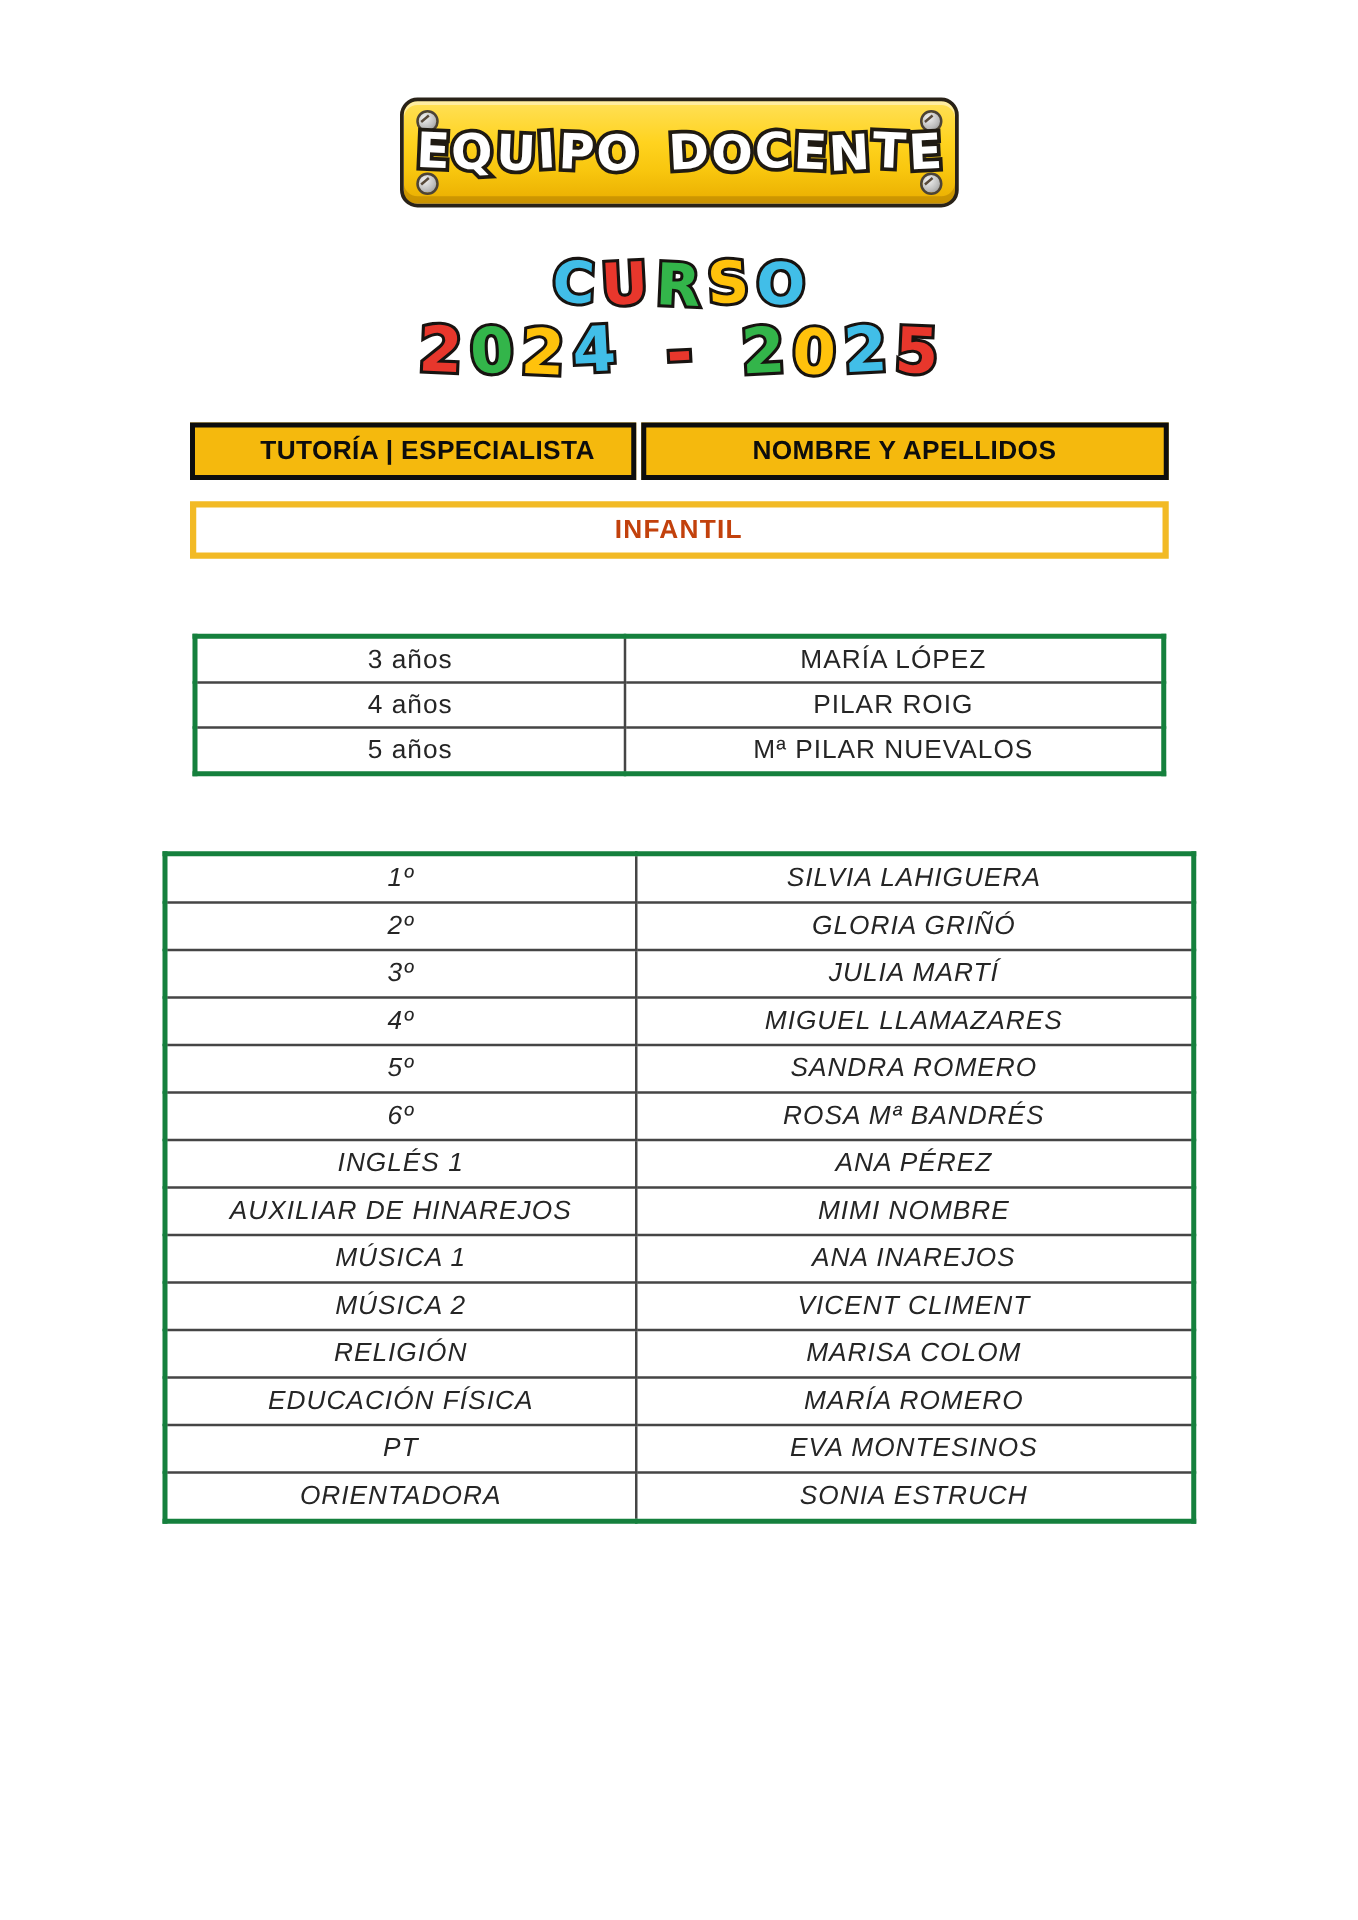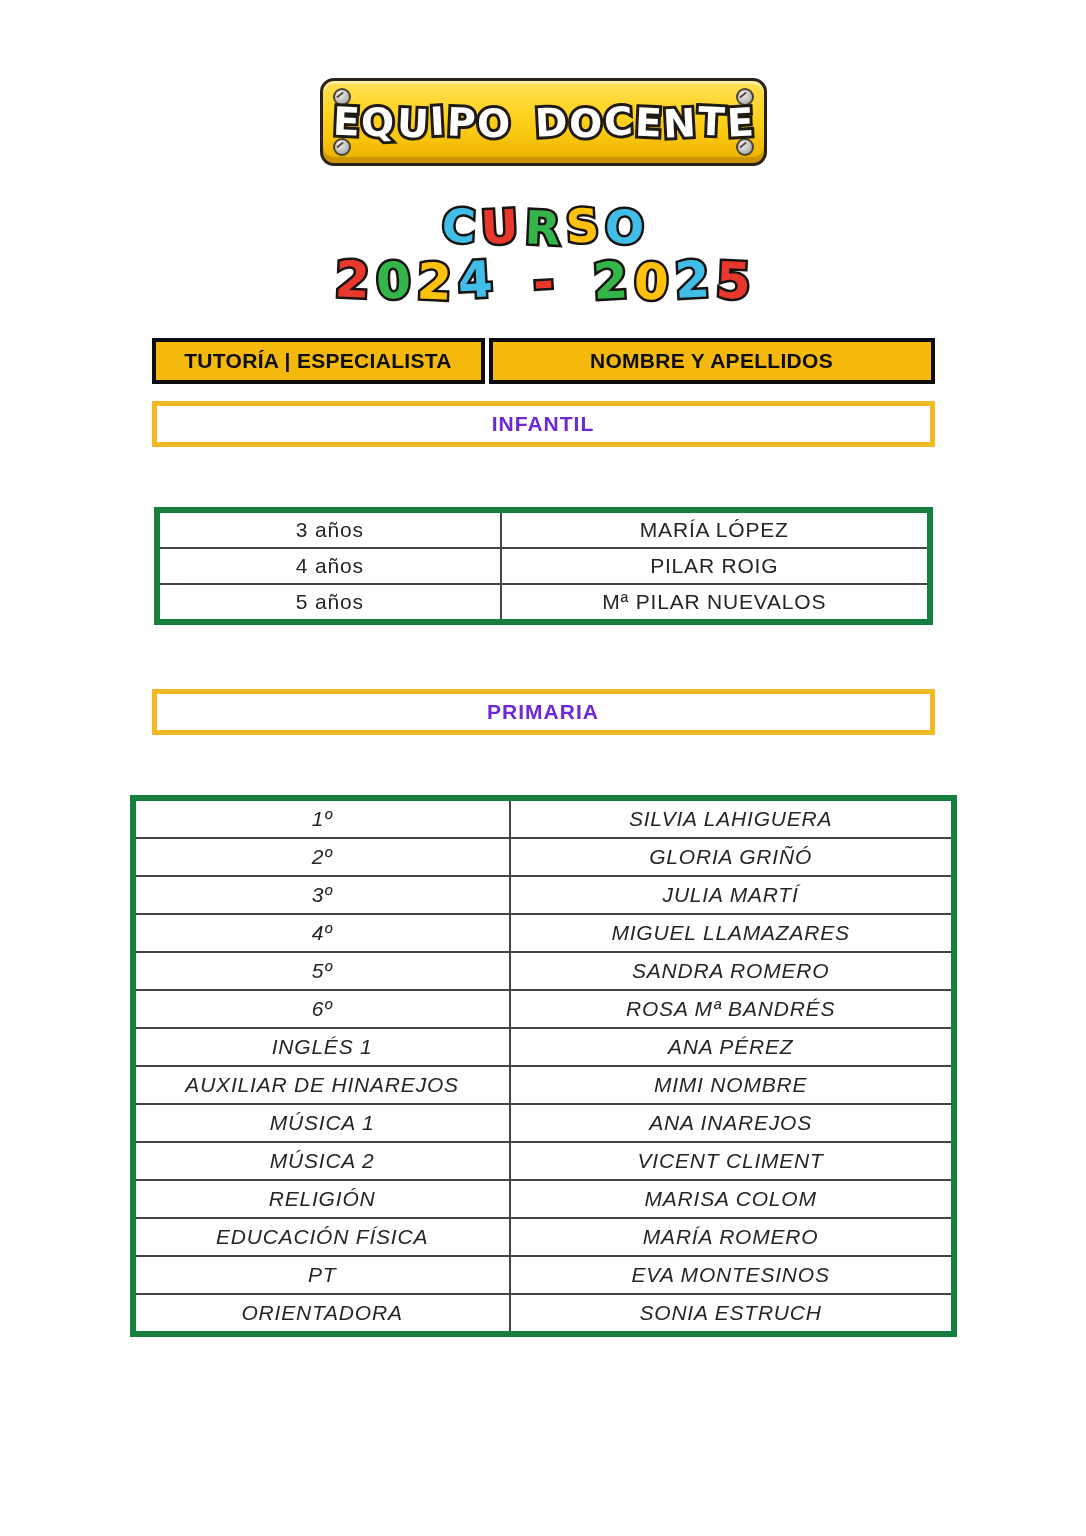--- a/index.html
+++ b/index.html
@@ -91,48 +91,48 @@
     border: 4px solid #0d0d0d;
     height: 38px;
     display: flex;
     align-items: center;
     justify-content: center;
     font-weight: 800;
     font-size: 21px;
     letter-spacing: 0.3px;
     color: #0d0d0d;
   }
-  .col-head.left  { width: 325px; }
+  .col-head.left  { width: 325px; padding-left: 24px; }
   .col-head.right { flex: 1; }
 
   
   .section-bar {
     width: 783px;
     margin: 17px auto 0;
     box-sizing: border-box;
     border: 5px solid #f2ba25;
     background: #ffffff;
     height: 46px;
     display: flex;
     align-items: center;
     justify-content: center;
     font-weight: 800;
     font-size: 21px;
     letter-spacing: 1px;
-    color: #6d28d9;
+    color: #c2410c;
   }
   .section-bar.primaria { margin-top: 64px; }
 
   
   table.roster {
     border-collapse: collapse;
     table-layout: fixed;
     margin: 60px auto 0;
     background: #ffffff;
-    border: 6px solid #15803d;
+    border: 4px solid #15803d;
   }
   table.roster.infantil { width: 779px; }
   table.roster.primaria { width: 827px; }
   table.roster td {
     border: 2px solid #454545;
     text-align: center;
     vertical-align: middle;
     font-weight: 300;
     font-size: 21px;
     letter-spacing: 0.8px;
@@ -181,21 +181,20 @@
           <td>4 años</td>
           <td>PILAR ROIG</td>
         </tr>
         <tr>
           <td>5 años</td>
           <td>Mª PILAR NUEVALOS</td>
         </tr>
       </tbody>
   </table>
 
-  <div class="section-bar primaria">PRIMARIA</div>
 
   <table class="roster primaria">
     <tbody>
         <tr>
           <td>1º</td>
           <td>SILVIA LAHIGUERA</td>
         </tr>
         <tr>
           <td>2º</td>
           <td>GLORIA GRIÑÓ</td>

